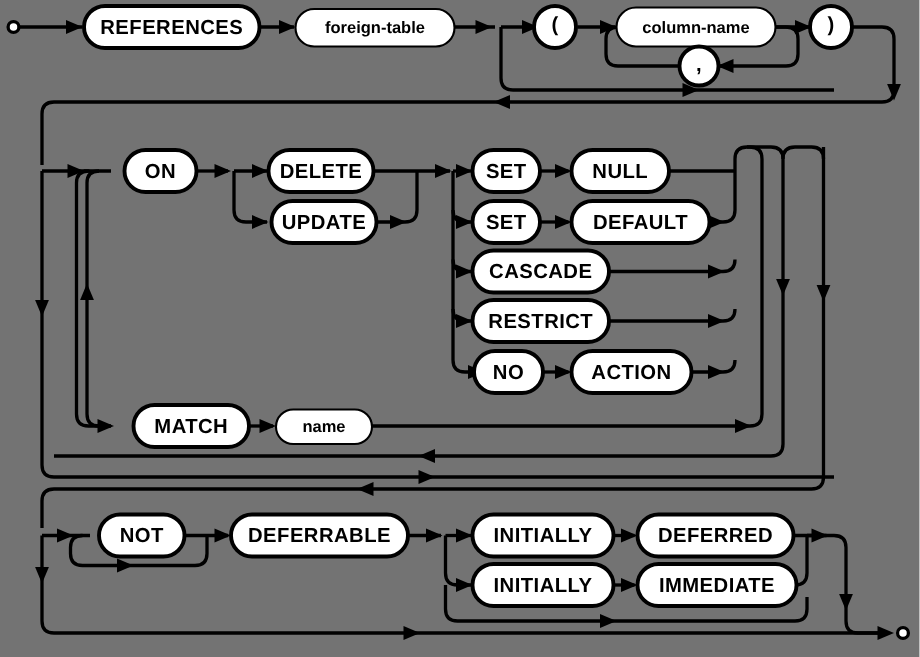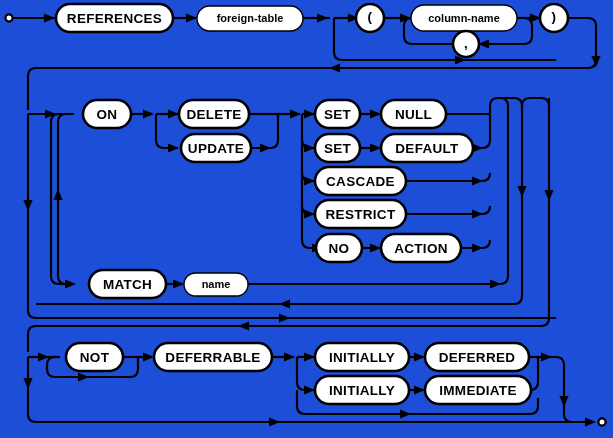--- a/index.html
+++ b/index.html
@@ -1,16 +1,16 @@
 <!DOCTYPE html>
 <html><head>
 <meta charset="utf-8">
 <style>
   html,body{margin:0;padding:0;background:#ffffff;}
-  #stage{position:relative;width:613px;height:438px;background:#1d4ed8;overflow:hidden;}
+  #stage{position:relative;width:613px;height:438px;background:#737373;overflow:hidden;}
   svg{display:block;}
   .rail{fill:none;stroke:#000000;stroke-width:2.2;stroke-linecap:butt;stroke-linejoin:round;}
   .arrow{fill:#000000;stroke:none;}
   .term{fill:#ffffff;stroke:#000000;stroke-width:2.6;}
   .nonterm{fill:#ffffff;stroke:#000000;stroke-width:1.4;}
   .endpt{fill:#ffffff;stroke:#000000;stroke-width:2.2;}
   text{font-family:"Liberation Sans",sans-serif;fill:#000000;}
   .t-label{font-size:13.5px;font-weight:bold;letter-spacing:0.3px;text-anchor:middle;dominant-baseline:middle;}
   .n-label{font-size:11px;font-weight:bold;text-anchor:middle;dominant-baseline:middle;}
 </style>

